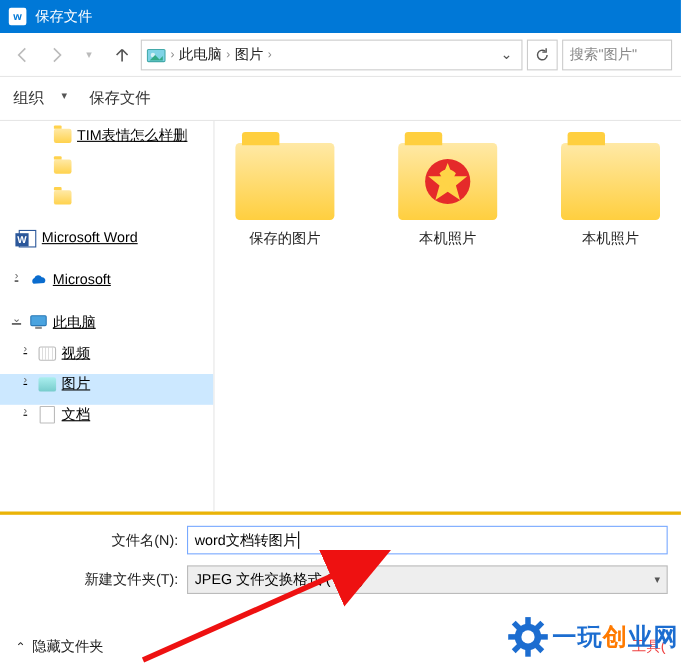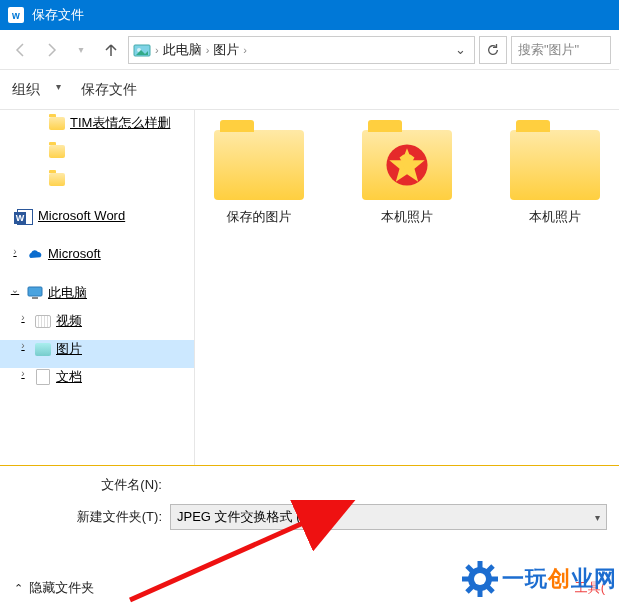--- a/index.html
+++ b/index.html
@@ -46,21 +46,21 @@
 .indent2 { padding-left: 48px; }
 
 .content { flex: 1; padding: 20px 10px; display: flex; gap: 40px; align-items: flex-start; overflow:hidden;}
 .tile { width: 120px; display: flex; flex-direction: column; align-items: center; gap: 8px; font-size: 13px; color: #222; }
 .bigfolder { width: 90px; height: 70px; background: linear-gradient(#ffe9a6,#ffcf3f); border-radius: 4px; position: relative; }
 .bigfolder::before { content: ""; position: absolute; top: -10px; left: 6px; width: 34px; height: 12px; background: #ffcf3f; border-radius: 3px 3px 0 0; }
 .star-badge { position: absolute; inset: 0; display: flex; align-items: center; justify-content: center; }
 .star-badge svg { width: 56px; height: 56px; }
 
 
-.fields { padding: 10px 12px 6px 12px; font-size: 13px; border-top: 1px solid #eab308; }
+.fields { padding: 10px 12px 6px 12px; font-size: 13px; border-top: 3px solid #eab308; }
 .field-row { display: flex; align-items: center; margin-bottom: 10px; gap: 8px; }
 .field-label { width: 150px; text-align: right; color: #222; }
 .text-input { flex: 1; height: 26px; border: 1px solid #78a9ff; background: #fff; padding: 0 6px; font-size: 13px; color: #000; outline: none; display:flex; align-items:center;}
 .text-input .cursor { display:inline-block; width:1px; height:16px; background:#000; margin-left:1px; vertical-align:middle;}
 .combo { flex: 1; height: 26px; border: 1px solid #bbb; background: #eee; padding: 0 6px; font-size: 13px; color: #000; display: flex; align-items: center; justify-content: space-between; }
 .combo .caret { color: #555; font-size: 10px; }
 
 
 .bottom { position: absolute; left: 0; right: 0; bottom: 0; height: 42px; display: flex; align-items: center; padding: 0 14px; font-size: 13px; }
 .hide-toggle { display: inline-flex; align-items: center; gap: 6px; color: #222; }
@@ -227,20 +227,24 @@
     <div class="tile">
       <div class="bigfolder"></div>
       <span>本机照片</span>
     </div>
   </div>
 </div>
 
 <div class="fields">
   <div class="field-row">
     <span class="field-label">文件名(N):</span>
+    <div class="text-input">
+      <span>word文档转图片</span>
+        <span class="cursor"></span>
+    </div>
   </div>
   <div class="field-row">
     <span class="field-label">新建文件夹(T):</span>
     <div class="combo">
       <span>JPEG 文件交换格式 (*.jpg)</span>
       <span class="caret">▾</span>
     </div>
   </div>
 </div>
 

